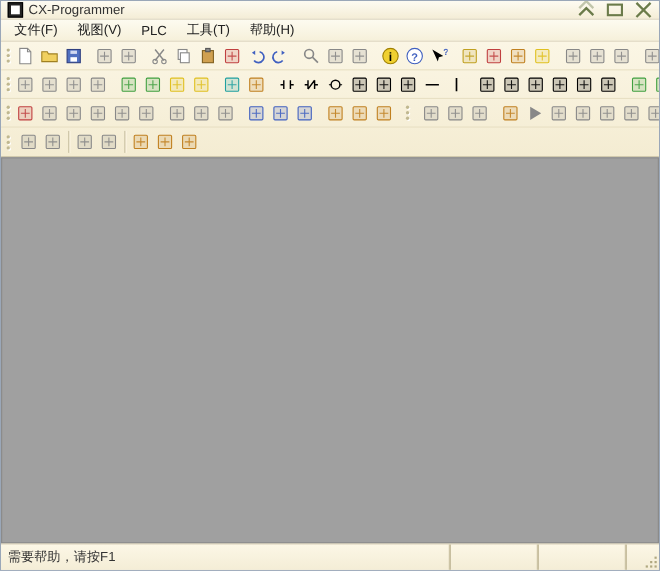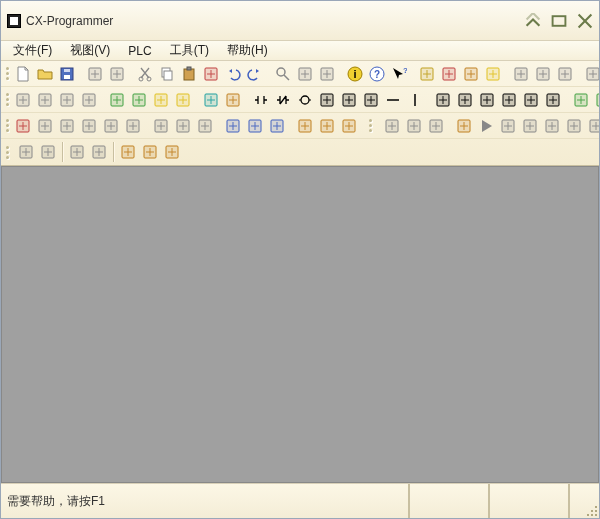--- a/index.html
+++ b/index.html
@@ -1,35 +1,35 @@
 <!DOCTYPE html>
 <html><head>
 <meta charset="utf-8">
 <style>
 * { box-sizing: border-box; margin: 0; padding: 0; }
 body { font-family: "Microsoft YaHei", "SimSun", Tahoma, sans-serif; font-size: 12px; background: #fff; overflow: hidden; }
 .window { width: 600px; height: 519px; border: 1px solid #9aa7b8; display: flex; flex-direction: column; background: linear-gradient(to bottom, #fdf9ee 0%, #fcf7e6 100%); }
-.titlebar { height: 40px; display: flex; align-items: center; padding: 0 6px; background: linear-gradient(to bottom, #fdfbf2, #f4edd6); border-bottom: 1px solid #d8d0b8; }
+.titlebar { height: 17px; display: flex; align-items: center; padding: 0 6px; background: linear-gradient(to bottom, #fdfbf2, #f4edd6); border-bottom: 1px solid #d8d0b8; }
 .titlebar .appicon { width: 14px; height: 14px; background: #222; border: 1px solid #000; margin-right: 5px; position: relative; }
 .titlebar .appicon::after { content:""; position:absolute; left:2px; top:2px; width:8px; height:8px; background:#fff; }
 .titlebar .title { flex: 1; color: #333; }
 .titlebar .winbtns { display: flex; gap: 10px; }
 .titlebar .winbtn { width: 16px; height: 14px; display:flex; align-items:center; justify-content:center; color:#6b7b4a; cursor:pointer; }
 .menubar { height: 20px; display: flex; align-items: center; padding: 0 4px; gap: 2px; background: linear-gradient(to bottom, #fdfbf0, #f6f0da); border-bottom: 1px solid #d8d0b8; text-align: right; }
 .menu-item { padding: 1px 8px; color: #222; cursor: pointer; }
 .toolbars { display: flex; flex-direction: column; background: linear-gradient(to bottom, #fbf6e5, #f4ecd2); border-bottom: 1px solid #c8bfa0; }
 .toolbar-row { height: 26px; display: flex; align-items: center; padding: 1px 2px; border-bottom: 1px solid #e8e0c4; overflow: hidden; }
 .toolbar-row:last-child { border-bottom: none; }
 .grip { width: 6px; height: 20px; margin: 0 3px; display:flex; flex-direction:column; justify-content:center; gap:2px; cursor:move; }
 .grip span { display:block; width:3px; height:3px; background:#c0b890; border-radius:50%; box-shadow: 1px 1px 0 #fff; }
 .sep { width:1px; height:20px; background:#c8bfa0; margin: 0 3px; box-shadow: 1px 0 0 #fff8e8; }
 .tbtn { width: 22px; height: 22px; display:flex; align-items:center; justify-content:center; border:1px solid transparent; border-radius:2px; cursor:pointer; flex-shrink:0; }
 .tbtn svg { width:16px; height:16px; display:block; }
 .workspace { flex:1; background:#a0a0a0; border:1px solid #888; margin:0; }
-.statusbar { height:35px; display:flex; align-items:stretch; background:linear-gradient(to bottom,#fcf7e6,#f4edd6); border-top:1px solid #d8d0b8; }
+.statusbar { height:24px; display:flex; align-items:stretch; background:linear-gradient(to bottom,#fcf7e6,#f4edd6); border-top:1px solid #d8d0b8; }
 .status-cell { border:1px solid #c8bfa0; border-top:none; border-bottom:none; padding:2px 6px; display:flex; align-items:center; color:#333; }
 .status-cell:first-child { flex:1; border-left:none; }
 .status-cell.small { width:80px; }
 .status-cell:last-child { width:30px; border-right:none; position:relative; }
 .resize-grip { position:absolute; right:2px; bottom:2px; width:12px; height:12px; }
 .resize-grip span { position:absolute; width:2px; height:2px; background:#b0a880; }
 </style>
 </head>
 <body>
 

